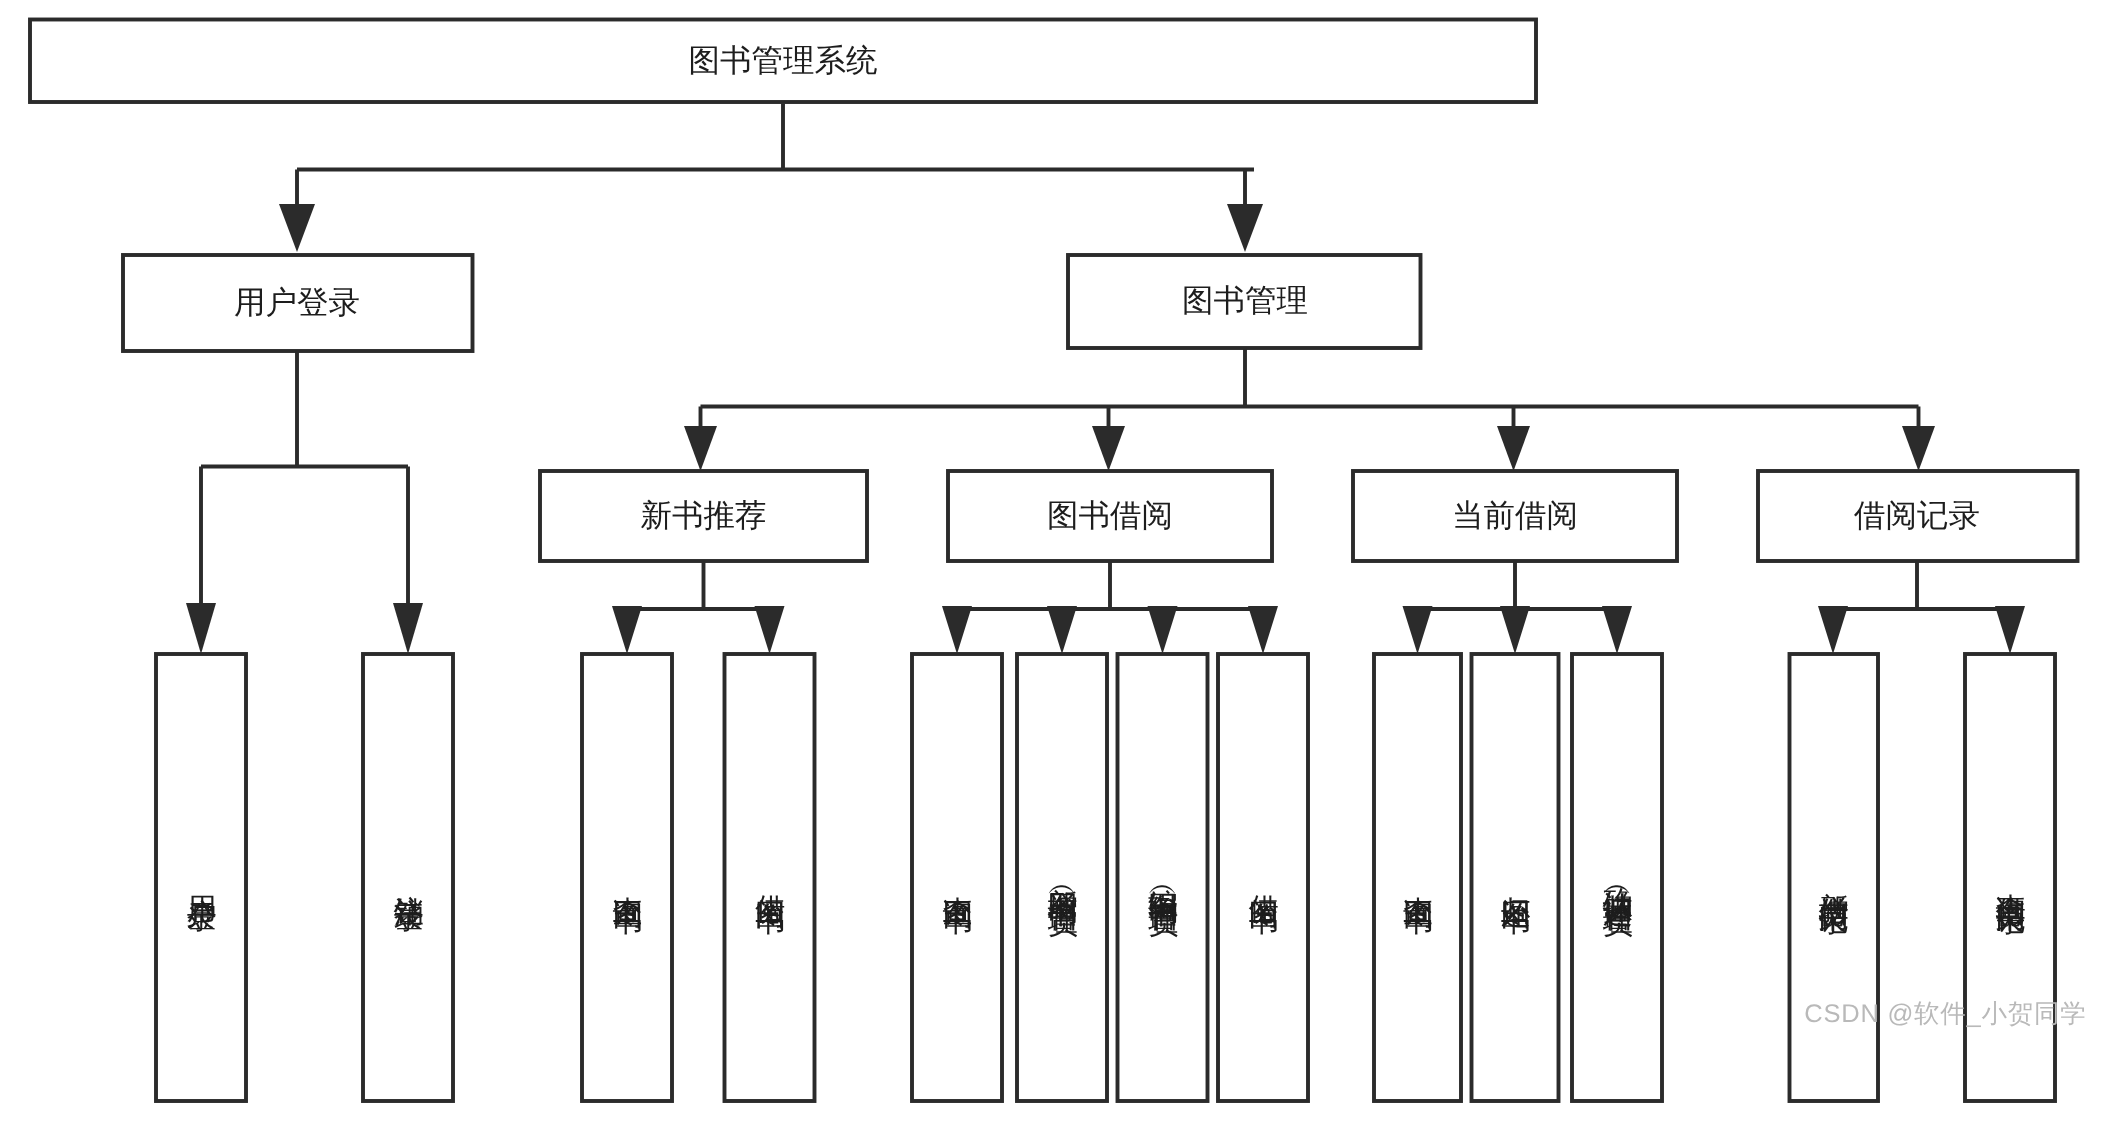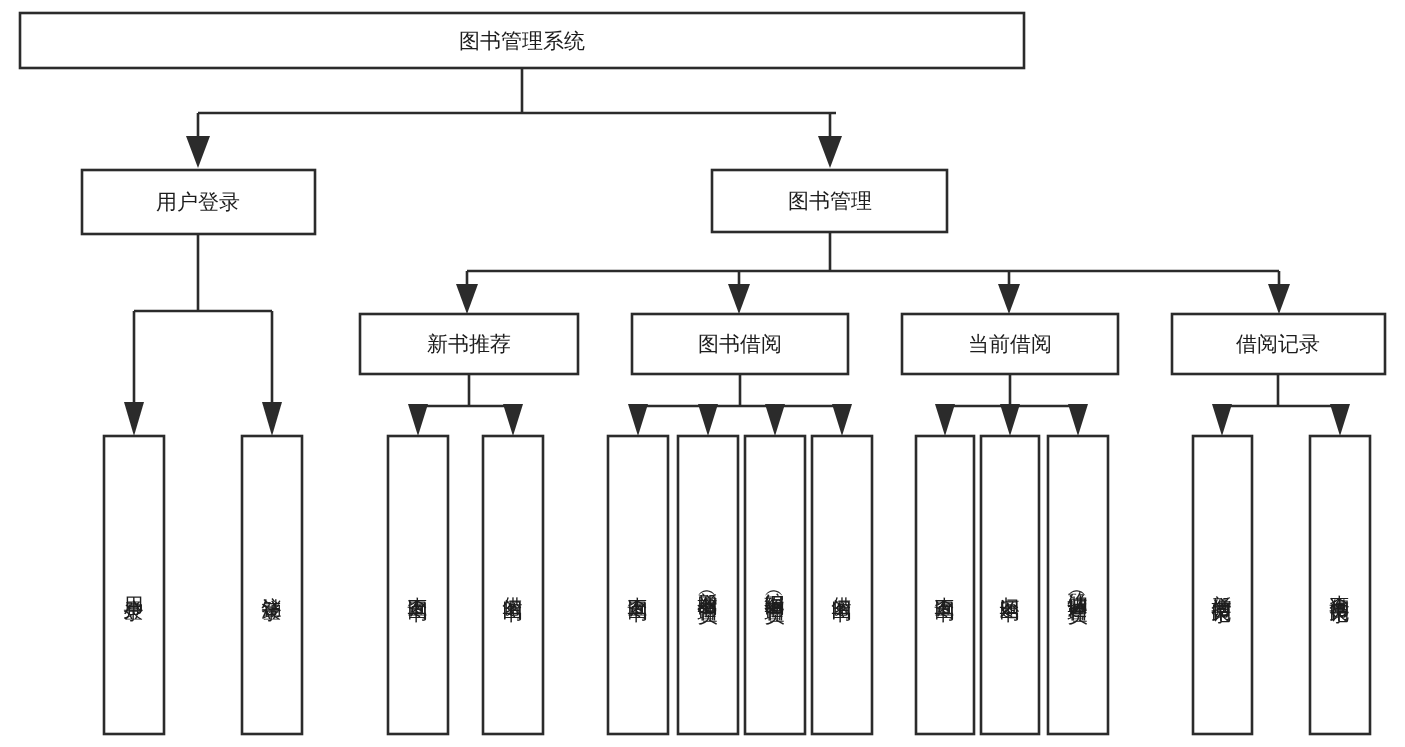--- a/index.html
+++ b/index.html
@@ -246,14 +246,15 @@
       </g>
 
       <g>
         <rect class="node-box" x="1310" y="436" width="60" height="298"></rect>
         <text class="node-label-vertical" x="1340" y="585">查询借阅记录</text>
       </g>
 
     </g>
   </svg>
 
+  <div class="watermark">CSDN @软件_小贺同学</div>
 
 </div>
 
 </body></html>

